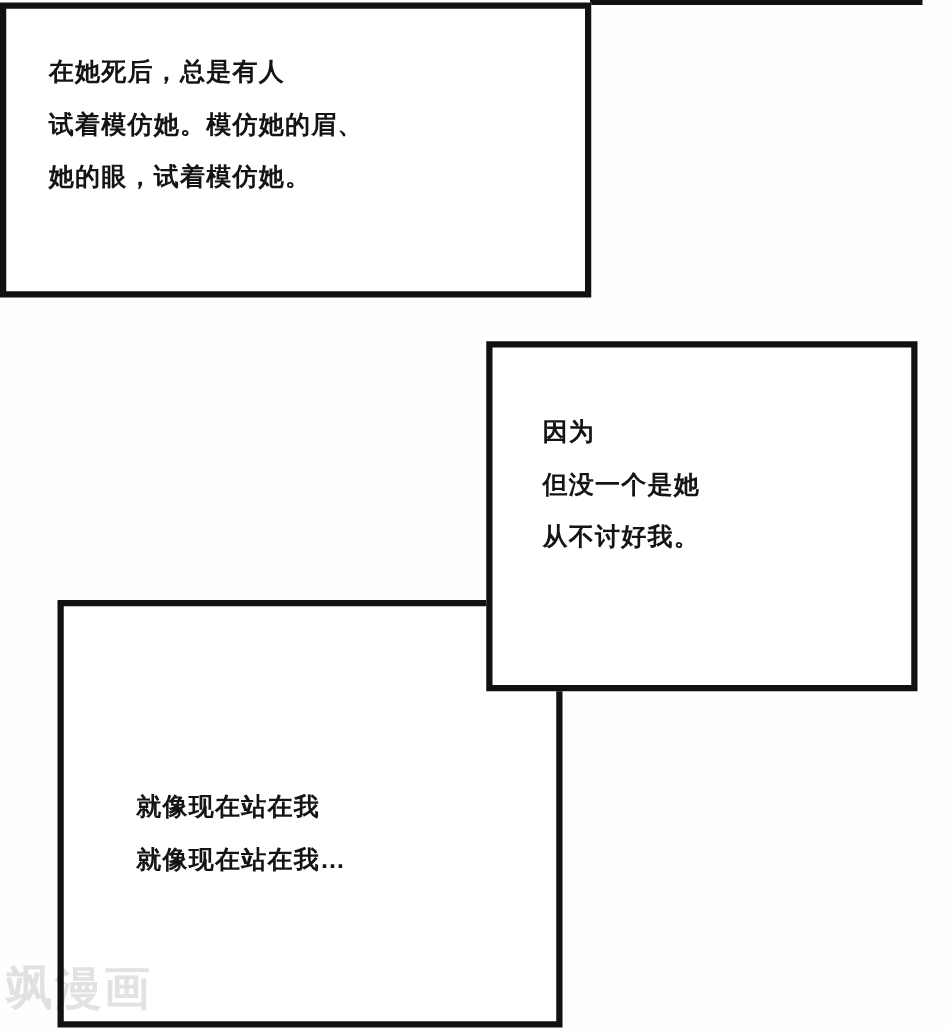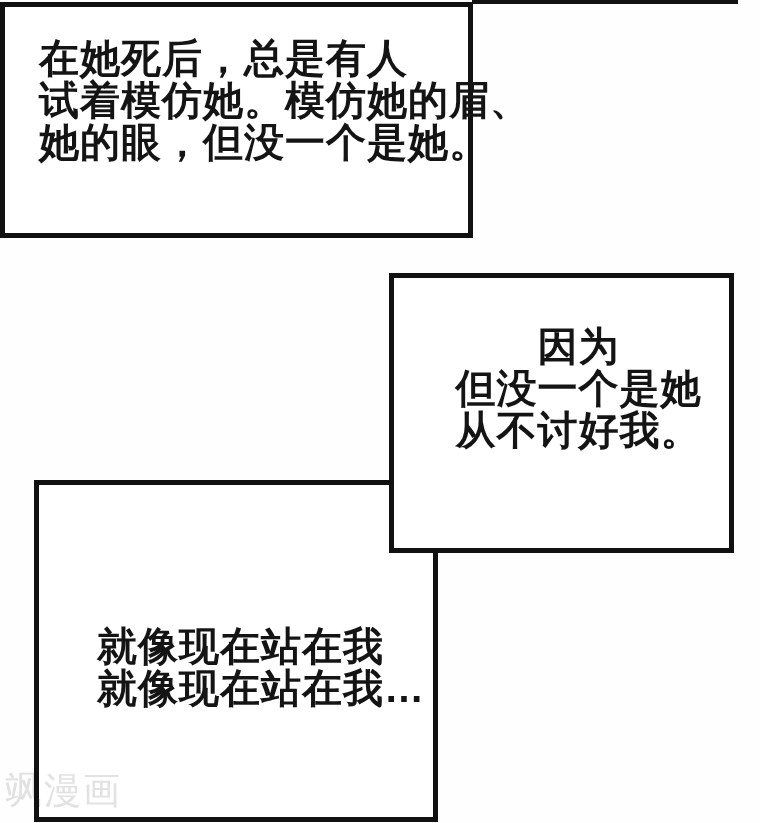--- a/index.html
+++ b/index.html
@@ -45,59 +45,59 @@
   .panel-2 {
     left: 389px;
     top: 273px;
     width: 345px;
     height: 280px;
     z-index: 4;
   }
   .txt {
     margin: 0;
     color: #141414;
-    font-size: 40px;
+    font-size: 20px;
     line-height: 42px;
     font-weight: 600;
     letter-spacing: 1px;
     white-space: nowrap;
   }
   .txt .line { display: block; }
   .panel-1 .txt { padding: 30px 6px 0 34px; }
-  .panel-2 .txt { padding: 47px 6px 0 40px; text-align: center; }
+  .panel-2 .txt { padding: 47px 6px 0 40px; }
   .panel-3 .txt { padding: 140px 6px 0 58px; }
   .watermark {
     position: absolute;
     left: 5px;
     top: 771px;
     z-index: 9;
     font-size: 37px;
-    font-weight: 400;
+    font-weight: 700;
     letter-spacing: 2px;
     line-height: 40px;
     mix-blend-mode: multiply;
     white-space: nowrap;
   }
 </style>
 </head>
 <body>
 
 <div class="page">
 
   <div class="panel panel-tr" style="background: rgb(255, 255, 255); border-color: rgb(17, 17, 17);"></div>
 
   <div class="panel panel-1" style="background: rgb(255, 255, 255); border-color: rgb(17, 17, 17);">
     <p class="txt" style="color: rgb(20, 20, 20);">
       <span class="line">在她死后，总是有人</span>
       <span class="line">试着模仿她。模仿她的眉、</span>
-      <span class="line">她的眼，但没一个是她。</span>
+      <span class="line">她的眼，试着模仿她。</span>
     </p>
   </div>
 
-  <div class="panel panel-3" style="background: rgb(255, 255, 255); border-color: rgb(17, 17, 17);">
+  <div class="panel panel-3" style="background: rgb(255, 255, 255); border-color: rgb(17, 17, 17); margin-left: 12px;">
     <p class="txt" style="color: rgb(20, 20, 20);">
       <span class="line">就像现在站在我</span>
       <span class="line">就像现在站在我…</span>
     </p>
   </div>
 
   <div class="panel panel-2" style="background: rgb(255, 255, 255); border-color: rgb(17, 17, 17);">
     <p class="txt" style="color: rgb(20, 20, 20);">
       <span class="line">因为</span>
       <span class="line">但没一个是她</span>

